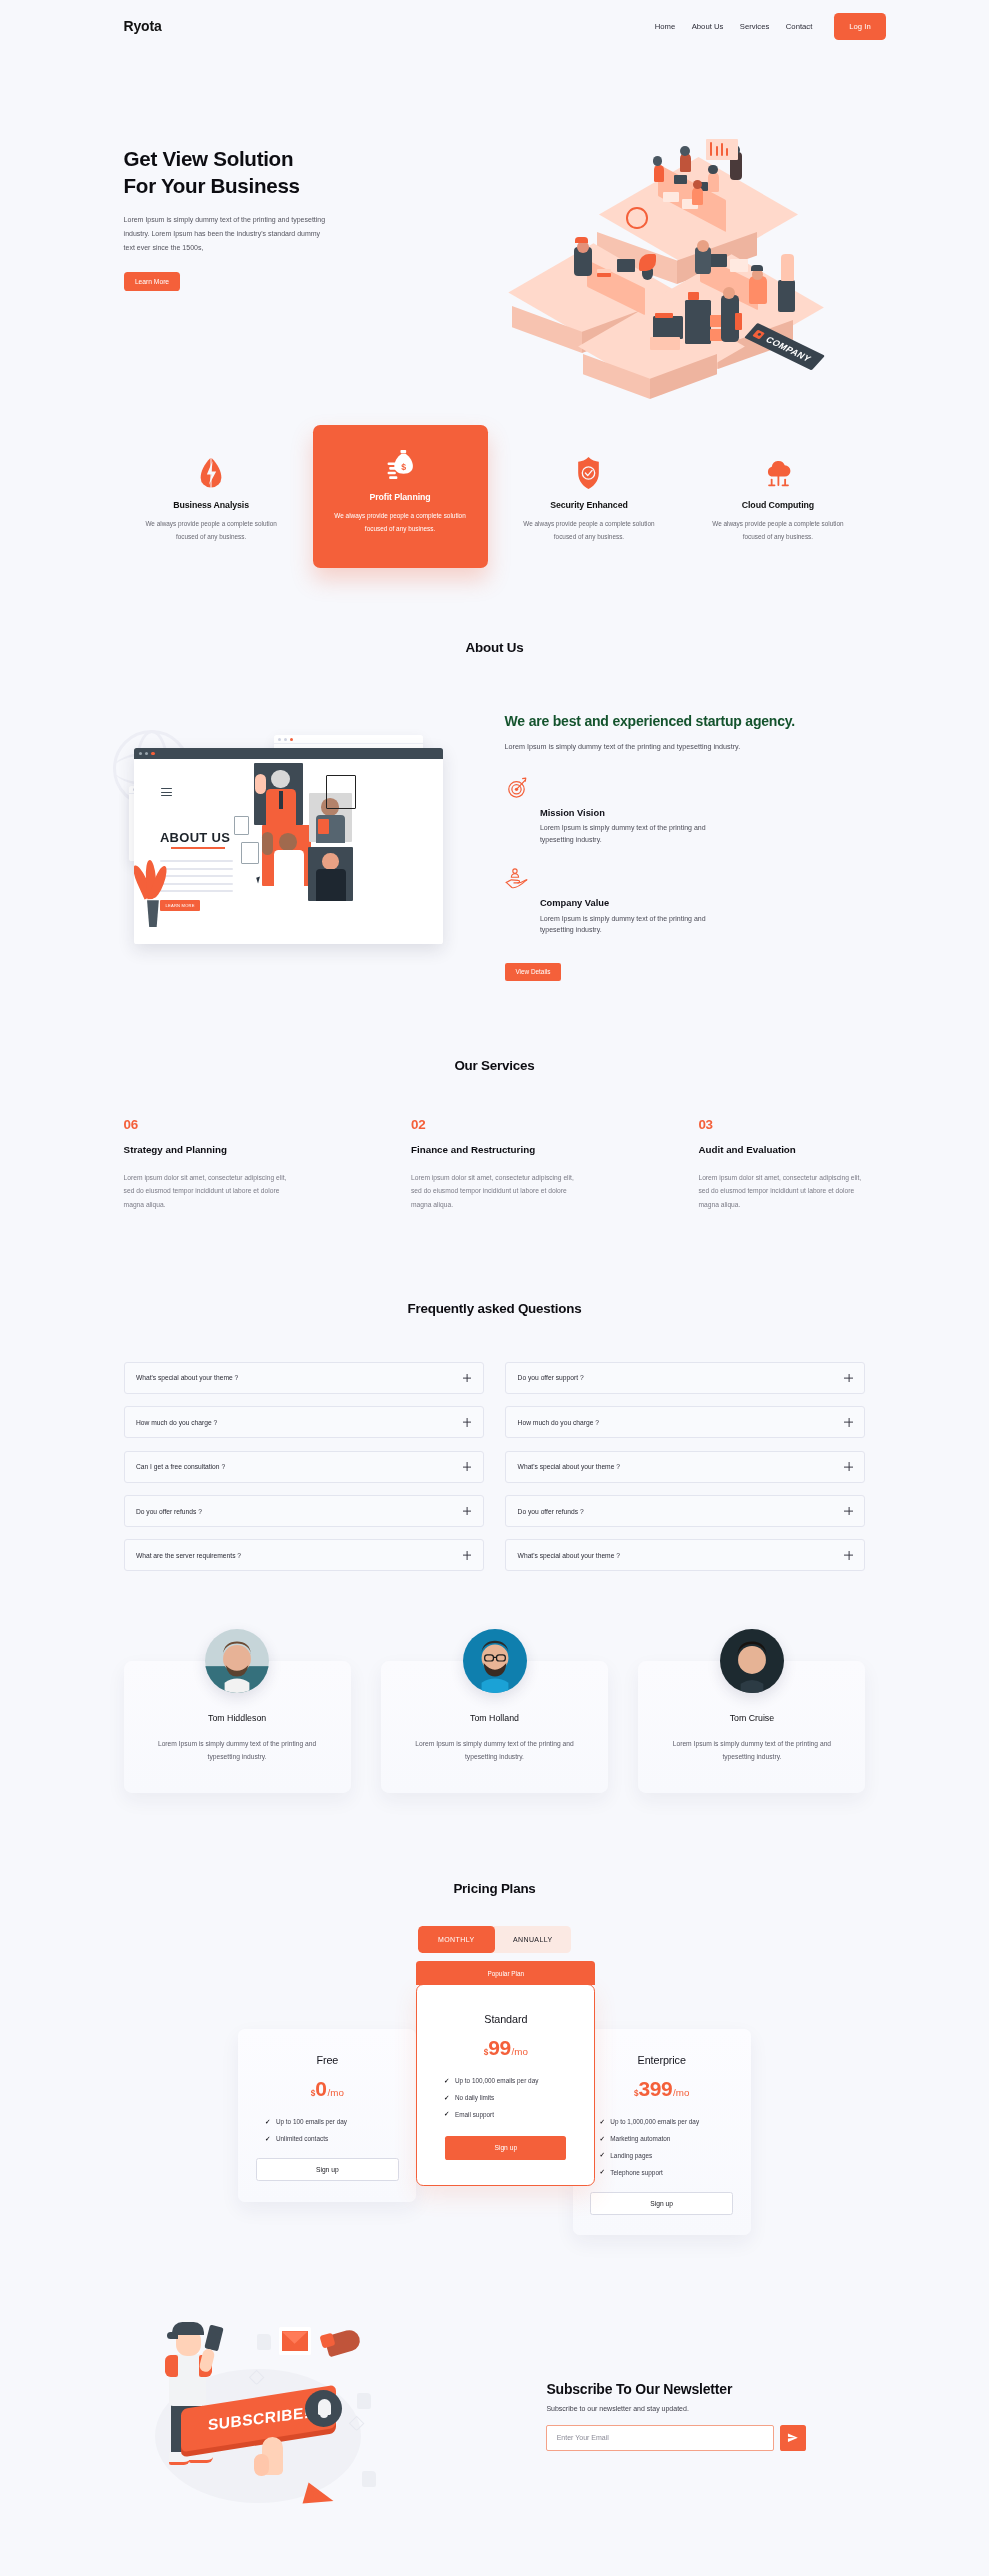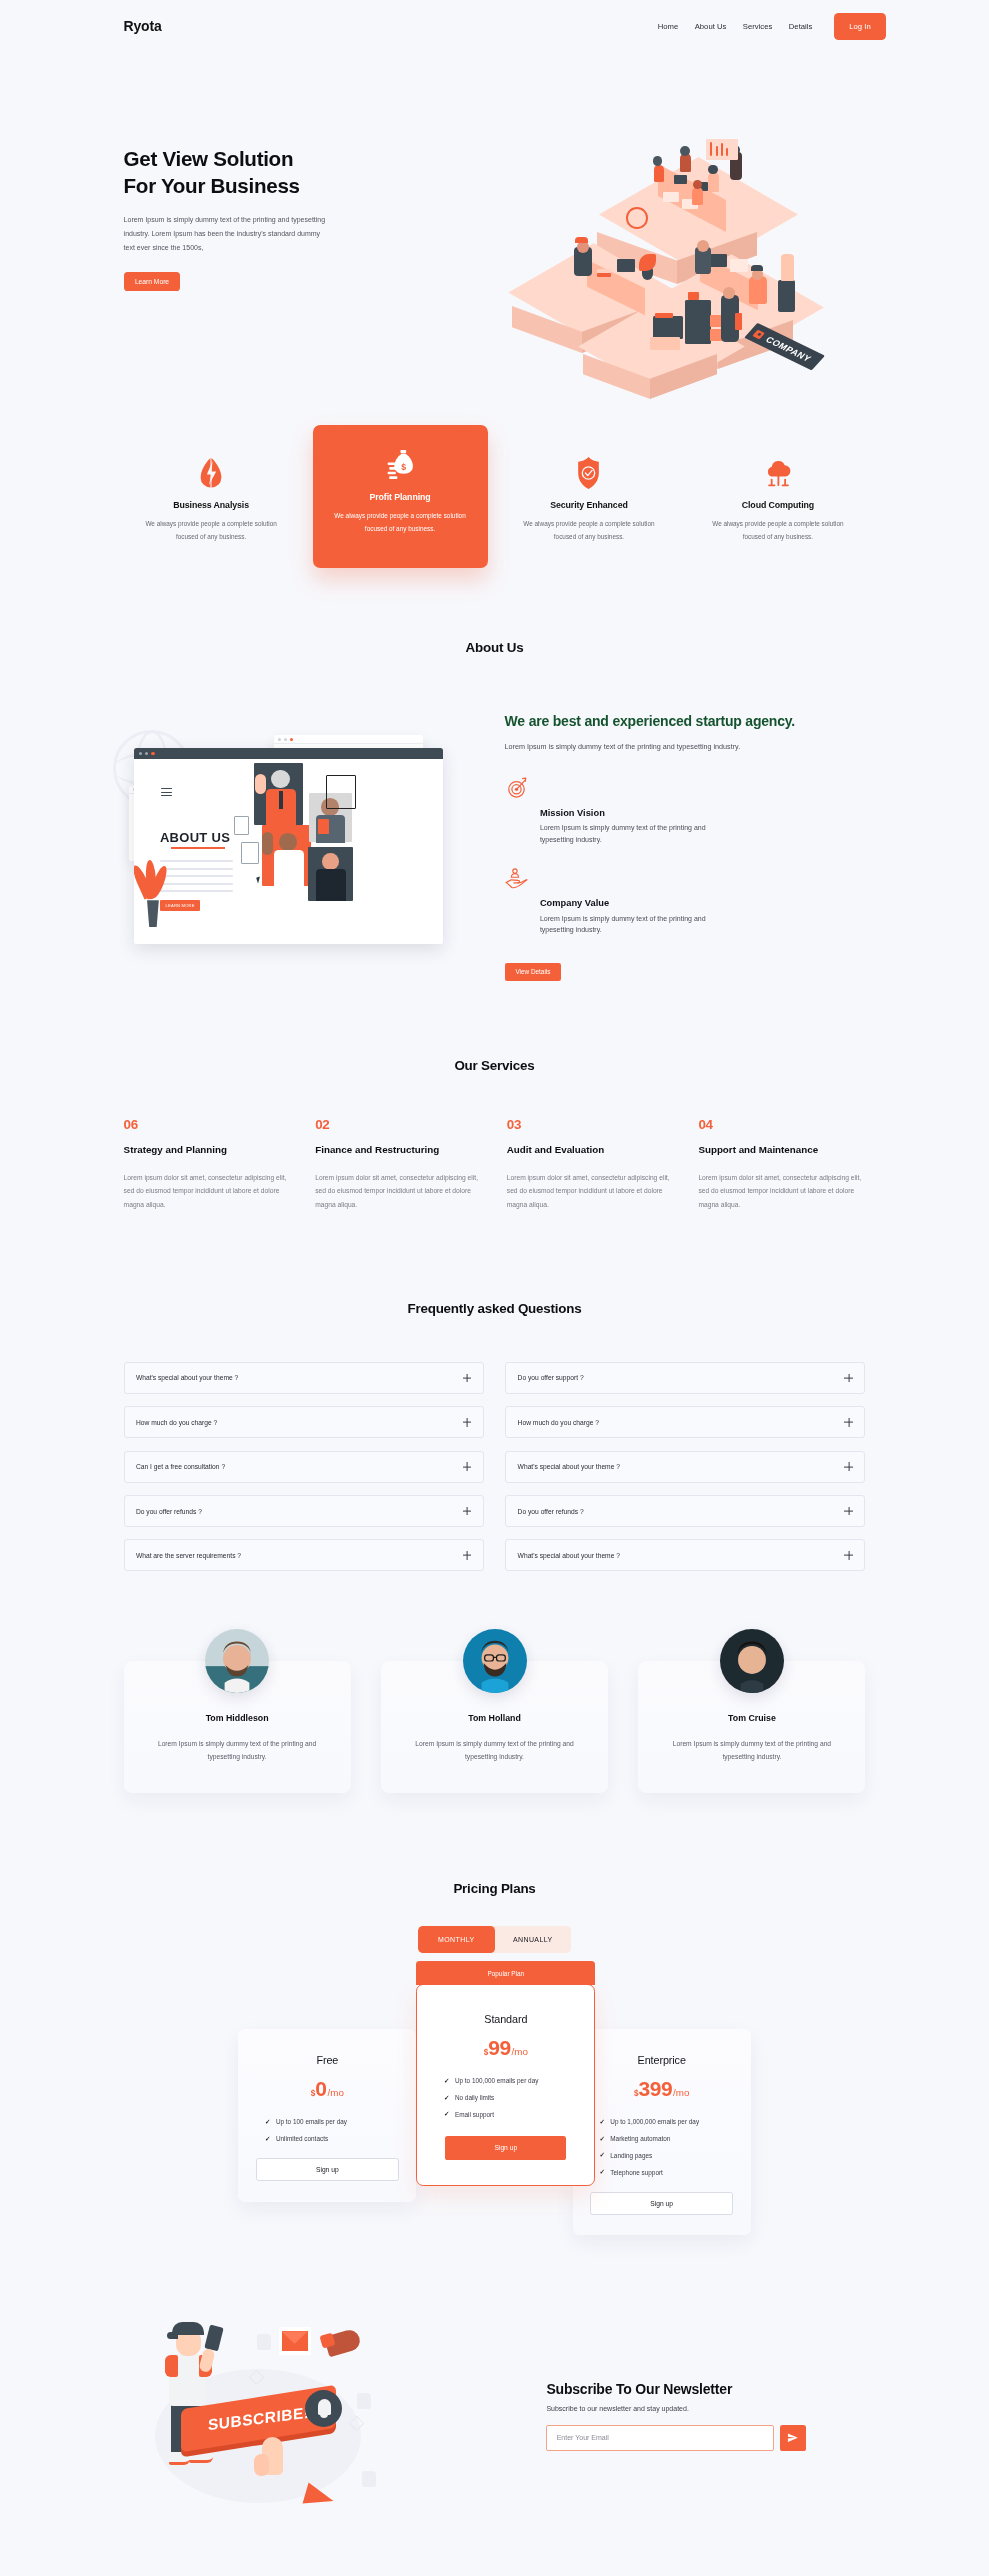--- a/index.html
+++ b/index.html
@@ -135,21 +135,21 @@
   .testi {
     width:227px; padding:52px 18.5px 30px; border-radius:8.2px; text-align:center;
     background:linear-gradient(180deg,#fbfbfe 0%,#f8f9fd 100%);
     box-shadow:0 7.2px 19.6px rgba(40,40,80,.055); position:relative;
   }
   .avatar {
     position:absolute; left:50%; top:-32px; transform:translateX(-50%);
     width:64px; height:64px; border-radius:50%; overflow:hidden;
     box-shadow:0 5.2px 13.4px rgba(40,40,80,.13);
   }
-  .testi h4 { font-size:8.8px; font-weight:700; color:#0d0d12; }
+  .testi h4 { font-size:8.8px; font-weight:400; color:#0d0d12; }
   .testi p { margin-top:13.4px; font-size:6.7px; line-height:1.95; color:#5c5c68; }
 
   
   .pricing-sec { margin-top:88px; }
   .toggle { margin:30px auto 0; width:153px; height:27px; display:flex;
     border-radius:4.6px; overflow:hidden; background:#fbe9e3; }
   .toggle div { flex:1; display:flex; align-items:center; justify-content:center;
     font-size:7px; letter-spacing:0.4px; cursor:pointer; color:#18181f; }
   .toggle .on { background:#f4603a; color:#fff; border-radius:4.6px; }
 
@@ -200,21 +200,21 @@
 
 <div class="page">
 
   <div class="wrap">
     <header class="header">
       <div class="logo">Ryota</div>
       <nav class="nav">
         <a href="#">Home</a>
         <a href="#">About Us</a>
         <a href="#">Services</a>
-        <a href="#">Details</a>
+        <a href="#">Contact</a>
         <button class="btn-login">Log In</button>
       </nav>
     </header>
   </div>
 
   <div class="wrap">
     <section class="hero">
       <div class="hero-left">
         <h1>
           <span>Get View Solution</span><br>
@@ -493,25 +493,20 @@
       <div class="svc">
         <div class="num">02</div>
         <h3>Finance and Restructuring</h3>
         <p>Lorem ipsum dolor sit amet, consectetur adipiscing elit, sed do eiusmod tempor incididunt ut labore et dolore magna aliqua.</p>
       </div>
       <div class="svc">
         <div class="num">03</div>
         <h3>Audit and Evaluation</h3>
         <p>Lorem ipsum dolor sit amet, consectetur adipiscing elit, sed do eiusmod tempor incididunt ut labore et dolore magna aliqua.</p>
       </div>
-      <div class="svc">
-        <div class="num">04</div>
-        <h3>Support and Maintenance</h3>
-        <p>Lorem ipsum dolor sit amet, consectetur adipiscing elit, sed do eiusmod tempor incididunt ut labore et dolore magna aliqua.</p>
-      </div>
     </div>
   </div>
 
   <div class="wrap faq-sec">
     <h2 class="sec-title">Frequently asked Questions</h2>
     <div class="faq-grid">
       <div class="faq">
           <span>What's special about your theme ?</span>
           <span class="plus"></span>
         </div>

